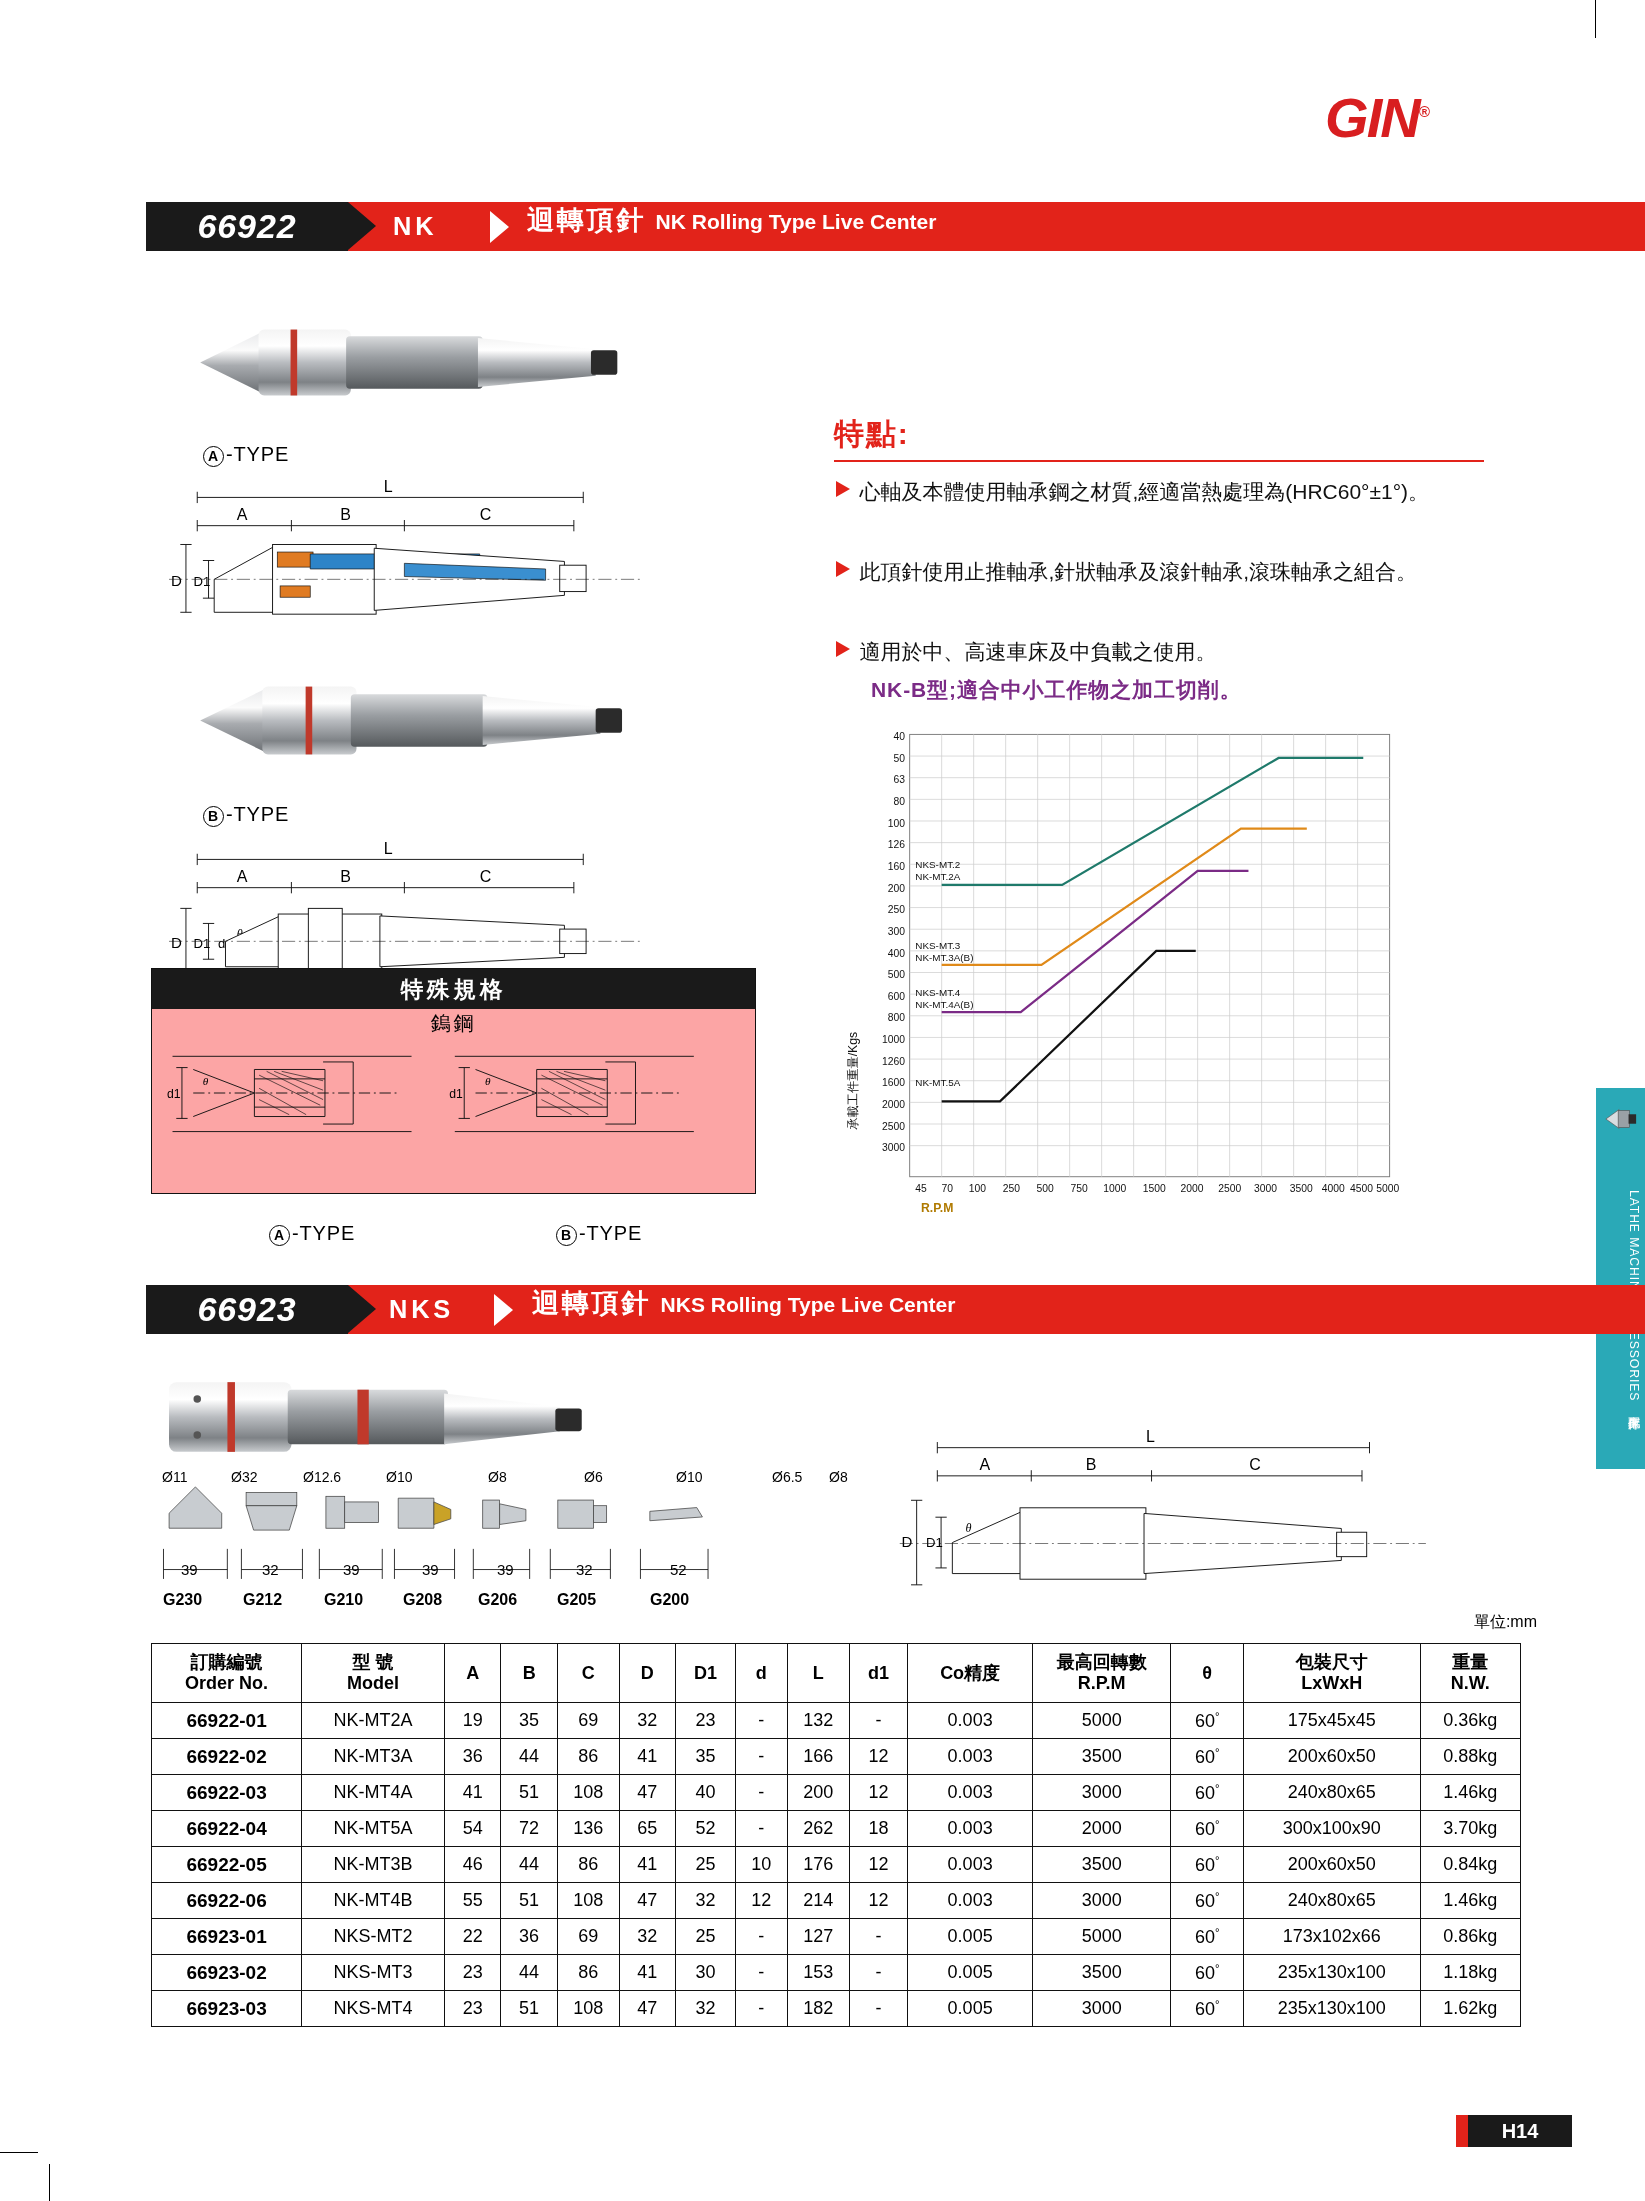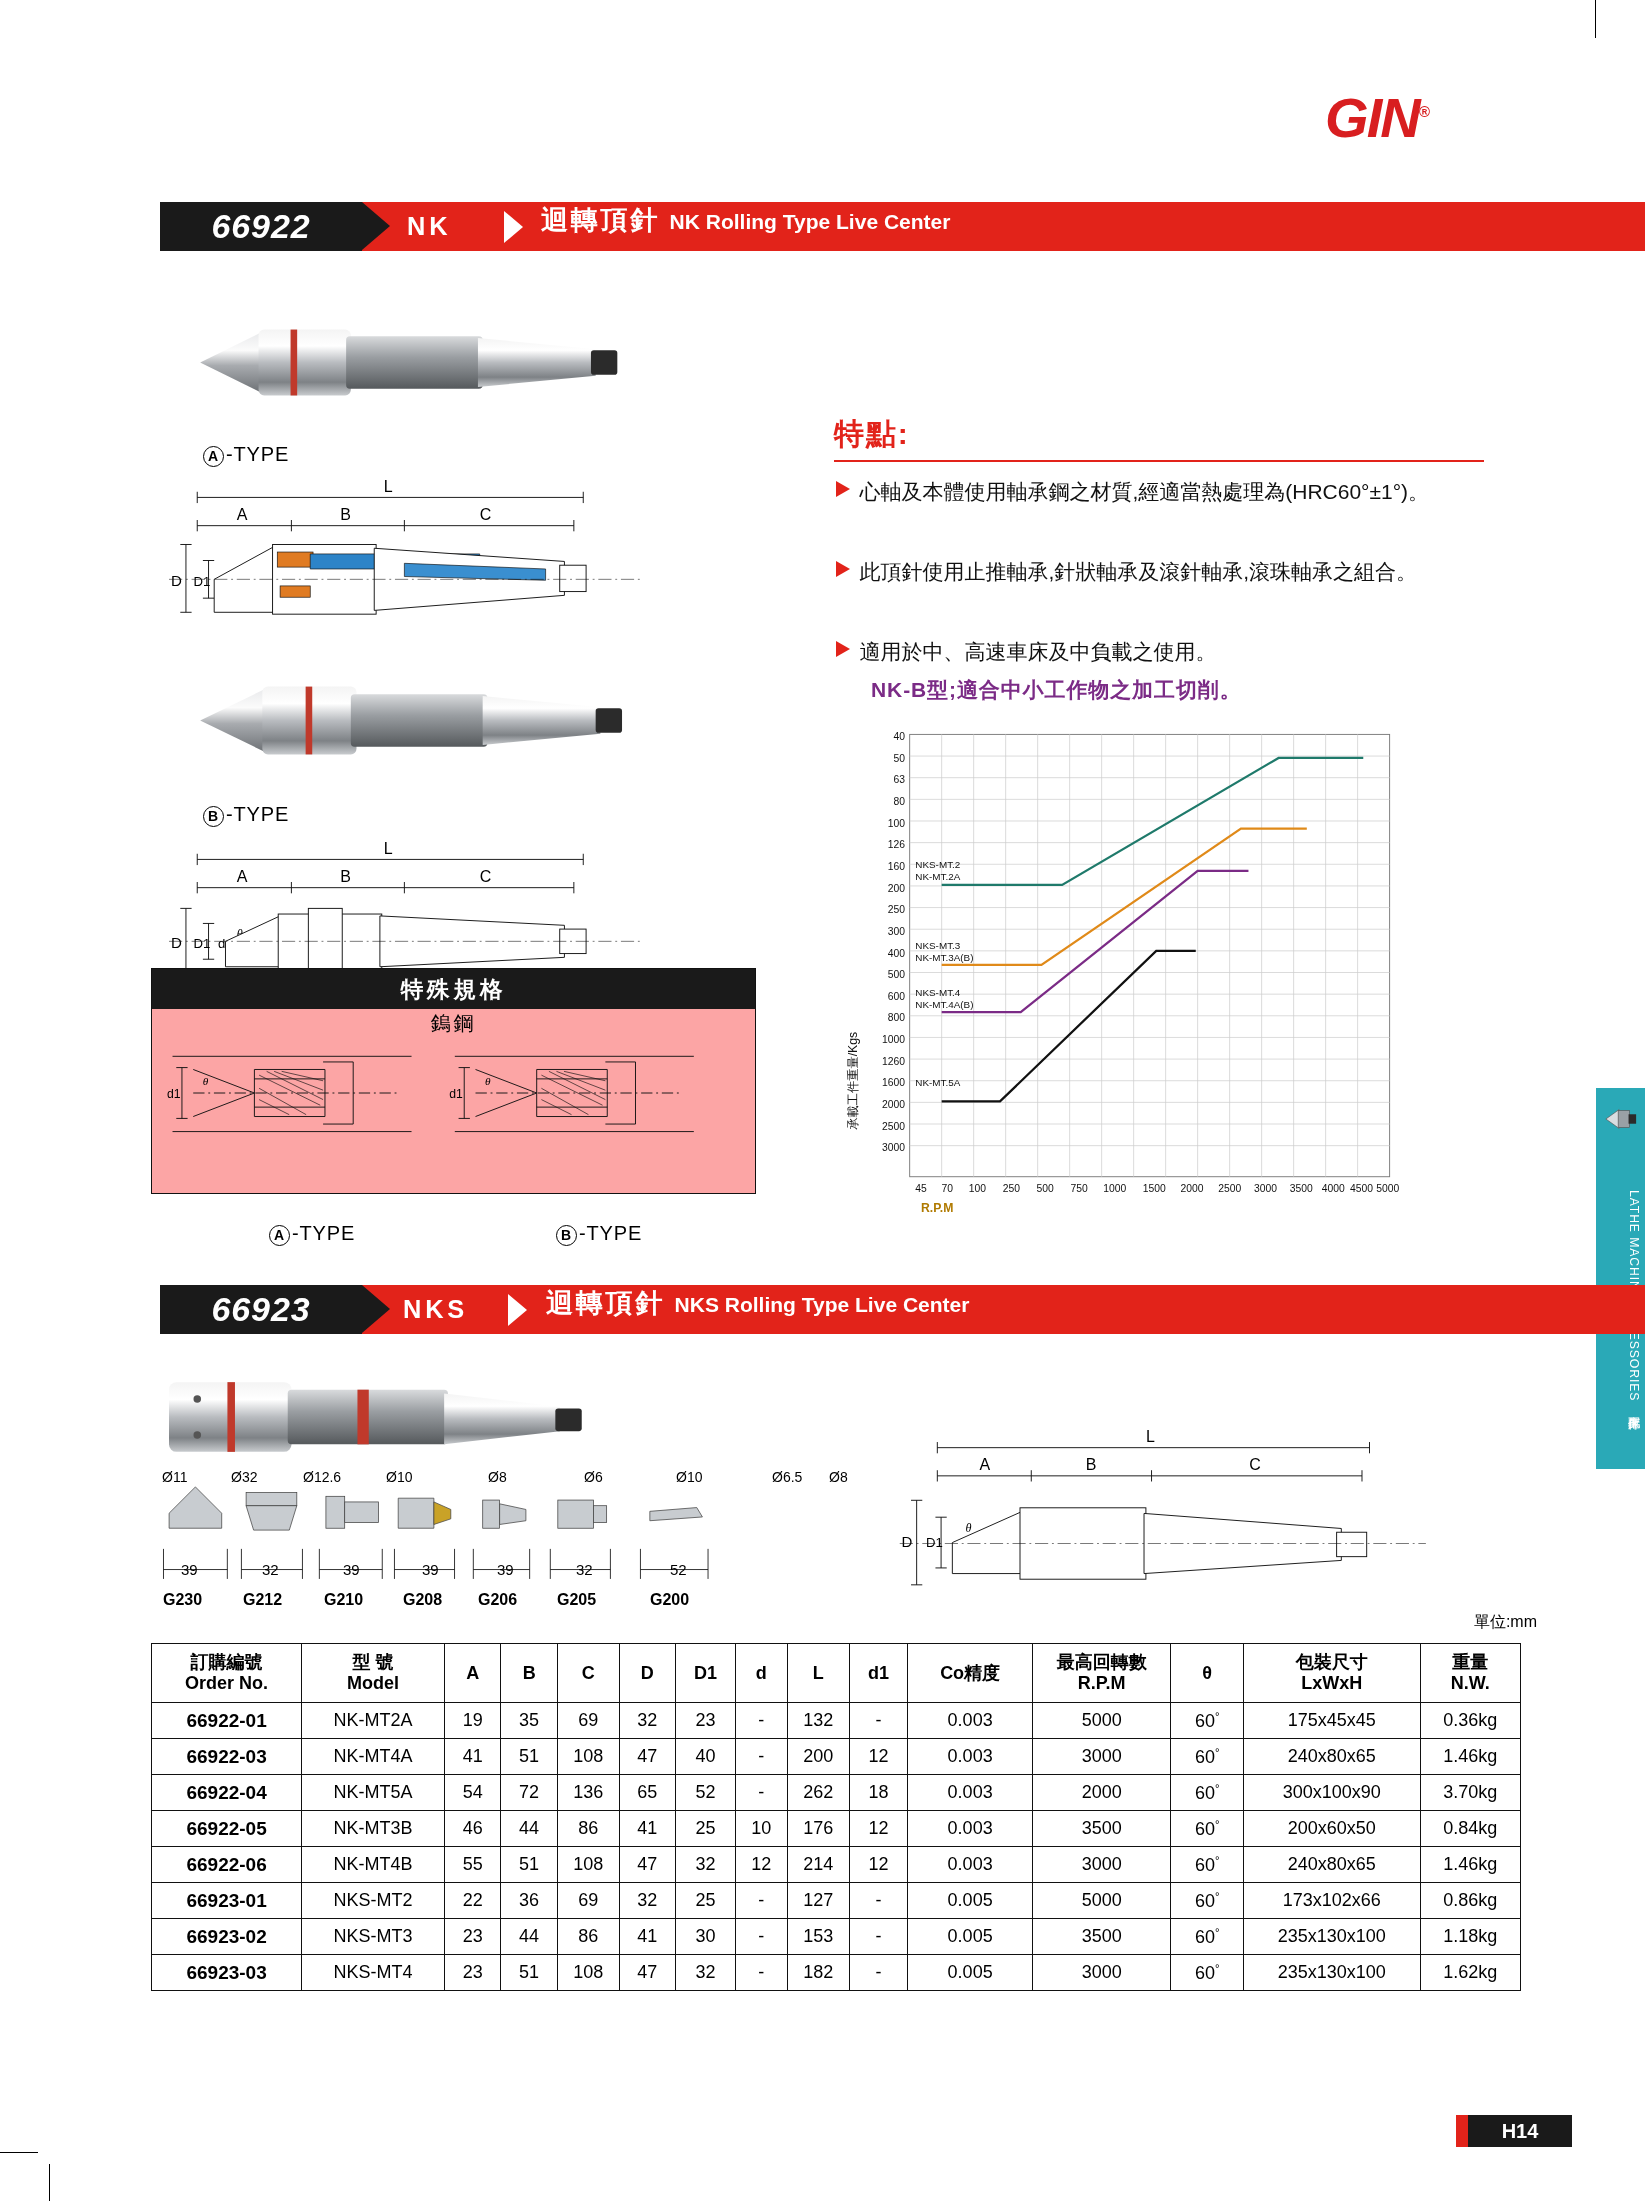--- a/index.html
+++ b/index.html
@@ -24,21 +24,21 @@
     font-family:"Liberation Sans", sans-serif;
     font-weight:bold;font-style:italic;
     font-size:56px;letter-spacing:-1.9px;
     color:#d81e20;
     line-height:58px;
     text-align:left;
   }
   .logo-reg{font-size:15px;vertical-align:super;}
 
   
-  .secbar{position:absolute;left:160px;height:49px;}
+  .secbar{position:absolute;left:146px;height:49px;}
   .secbar .blk{
     position:absolute;left:0;top:0;height:49px;width:202px;background:#1a1a1a;
     color:#fff;font-size:34px;font-weight:bold;font-style:italic;
     display:flex;align-items:center;justify-content:center;letter-spacing:0.9px;
   }
   .secbar .arrow1{
     position:absolute;left:202px;top:0;width:0;height:0;
     border-top:24.5px solid transparent;border-bottom:24.5px solid transparent;
     border-left:28px solid #1a1a1a;
   }
@@ -666,20 +666,37 @@
           <td>-</td>
           <td>132</td>
           <td>-</td>
           <td>0.003</td>
           <td>5000</td>
           <td>60<span class="deg">°</span></td>
           <td>175x45x45</td>
           <td>0.36kg</td>
         </tr>
         <tr>
+          <td class="ordno">66922-02</td>
+          <td class="model">NK-MT3A</td>
+          <td>36</td>
+          <td>44</td>
+          <td>86</td>
+          <td>41</td>
+          <td>35</td>
+          <td>-</td>
+          <td>166</td>
+          <td>12</td>
+          <td>0.003</td>
+          <td>3500</td>
+          <td>60<span class="deg">°</span></td>
+          <td>200x60x50</td>
+          <td>0.88kg</td>
+        </tr>
+        <tr>
           <td class="ordno">66922-03</td>
           <td class="model">NK-MT4A</td>
           <td>41</td>
           <td>51</td>
           <td>108</td>
           <td>47</td>
           <td>40</td>
           <td>-</td>
           <td>200</td>
           <td>12</td>

